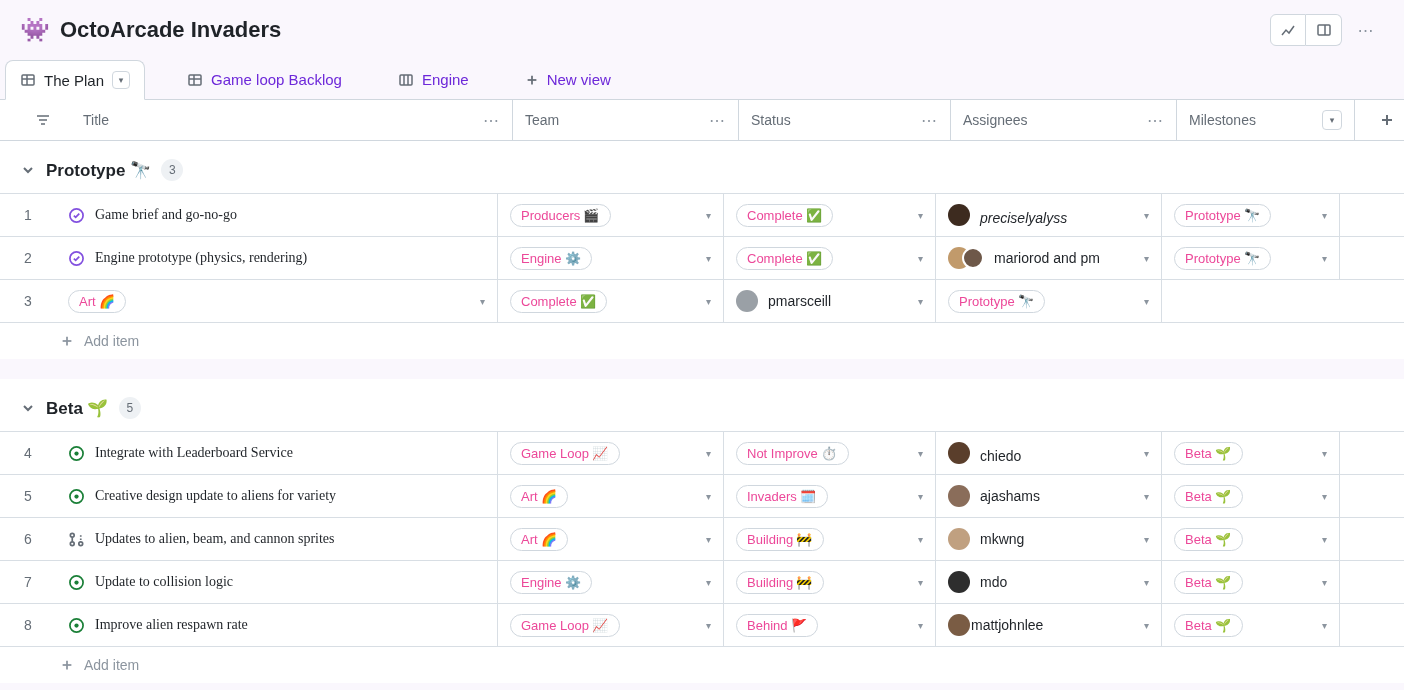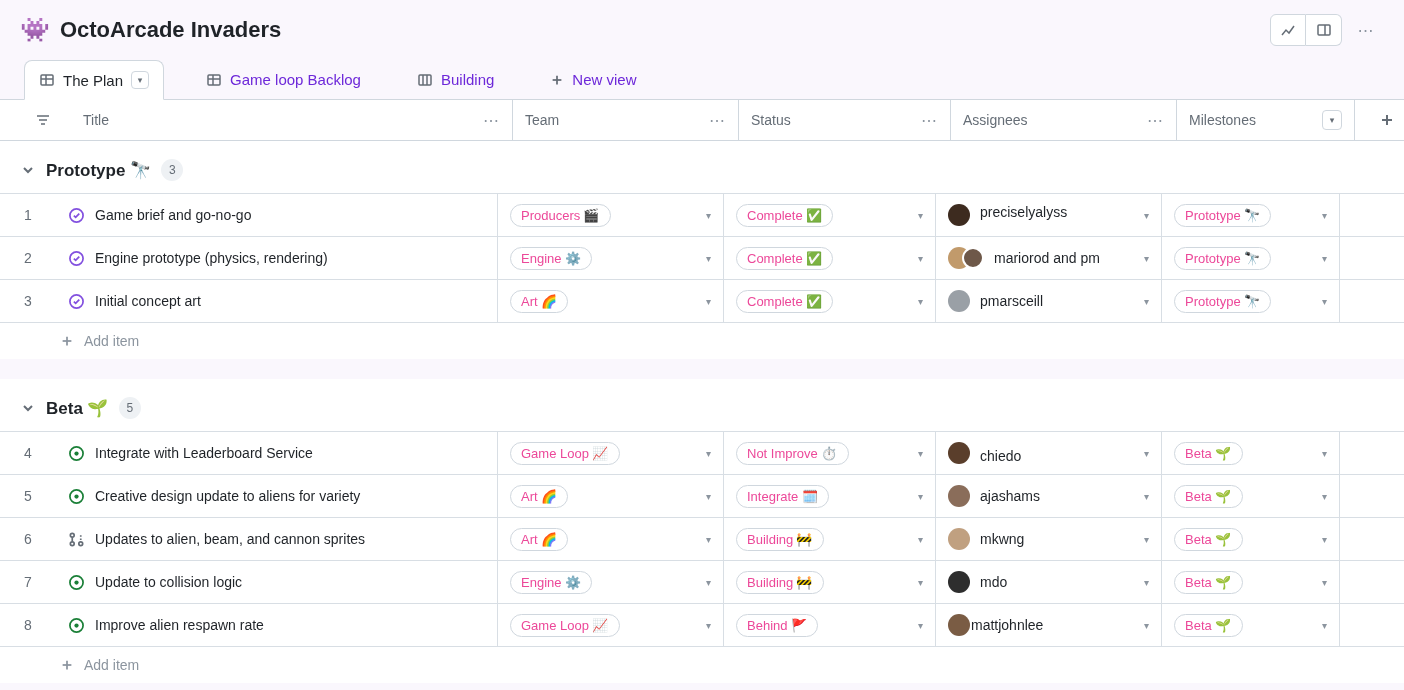--- a/index.html
+++ b/index.html
@@ -30,21 +30,21 @@
     background:#fff; display:flex; align-items:center; justify-content:center;
     color:#656d76;
   }
   .icon-group { display:flex; }
   .icon-group .icon-btn:first-child{border-top-right-radius:0;border-bottom-right-radius:0;}
   .icon-group .icon-btn:last-child{border-top-left-radius:0;border-bottom-left-radius:0;border-left:none;}
 
   
   .tabs {
     display:flex; align-items:center; gap:28px;
-    padding: 8px 20px 0 24px;
+    padding: 8px 20px 0 5px;
     border-bottom:1px solid #d0d7de;
     background:#faf7fd;
   }
   .tab {
     display:flex; align-items:center; gap:8px;
     padding:10px 14px; color:#6d28d9; font-size:15px;
     cursor:pointer;
   }
   .tab.active {
     background:#fff; border:1px solid #d0d7de; border-bottom:1px solid #fff;
@@ -101,21 +101,21 @@
     border-top:1px solid #d8dee4;
     background:#fff;
   }
   .row .cell{
     padding:8px 12px; border-right:1px solid #d8dee4;
     display:flex; align-items:center; gap:8px;
     min-height:42px;
   }
   .row .cell.num{justify-content:center;color:#656d76;border-right:none;}
   .row .cell:last-child{border-right:none;}
-  .row .title-cell{gap:10px;}
+  .row .title-cell{gap:10px;font-family:Liberation Serif, serif;}
   .status-icon{flex-shrink:0;}
 
   .pill {
     display:inline-flex;align-items:center;gap:4px;
     border:1px solid #d0d7de;border-radius:999px;
     padding:3px 10px;font-size:13px;color:#ec4899;background:#fff;
   }
   .dd-cell {display:flex;align-items:center;justify-content:space-between;width:100%;}
   .dd-caret{color:#8c959f;font-size:10px;}
 
@@ -182,21 +182,21 @@
         <line x1="7" y1="3" x2="7" y2="13"></line>
       </svg>
     <span>Game loop Backlog</span>
   </div>
   <div class="tab">
     <svg class="tab-icon" width="16" height="16" viewBox="0 0 16 16" fill="none" stroke="currentColor" stroke-width="1.5">
         <rect x="2" y="3" width="12" height="10" rx="1"></rect>
         <line x1="6" y1="3" x2="6" y2="13"></line>
         <line x1="10" y1="3" x2="10" y2="13"></line>
       </svg>
-    <span>Building</span>
+    <span>Engine</span>
   </div>
   <div class="tab">
     <svg class="tab-icon" width="14" height="14" viewBox="0 0 16 16" fill="none" stroke="currentColor" stroke-width="2">
         <line x1="8" y1="3" x2="8" y2="13"></line>
         <line x1="3" y1="8" x2="13" y2="8"></line>
       </svg>
     <span>New view</span>
   </div>
 </div>
 
@@ -262,21 +262,21 @@
         </div>
       </div>
       <div class="cell">
         <div class="dd-cell">
           <span class="pill">Complete ✅</span>
           <span class="dd-caret">▾</span>
         </div>
       </div>
       <div class="cell">
         <div class="dd-cell">
-          <span style="display:flex;align-items:flex-start;gap:10px;">
+          <span style="display:flex;align-items:flex-end;gap:10px;font-style:italic;">
             <span class="avatar" style="background:#3d2b1f"></span>
             <span>preciselyalyss</span>
           </span>
           <span class="dd-caret">▾</span>
         </div>
       </div>
       <div class="cell">
         <div class="dd-cell">
           <span class="pill">Prototype 🔭</span>
           <span class="dd-caret">▾</span>
@@ -320,27 +320,20 @@
       <div class="cell">
         <div class="dd-cell">
           <span class="pill">Prototype 🔭</span>
           <span class="dd-caret">▾</span>
         </div>
       </div>
       <div class="cell"></div>
     </div>
     <div class="row">
       <div class="cell num">3</div>
-      <div class="cell title-cell">
-        <svg class="status-icon" width="17" height="17" viewBox="0 0 16 16">
-          <circle cx="8" cy="8" r="6.2" fill="none" stroke="#8250df" stroke-width="1.6"></circle>
-          <path d="M5.5 8.2 L7.2 9.8 L10.6 6.2" fill="none" stroke="#8250df" stroke-width="1.6"></path>
-        </svg>
-        <span>Initial concept art</span>
-      </div>
       <div class="cell">
         <div class="dd-cell">
           <span class="pill">Art 🌈</span>
           <span class="dd-caret">▾</span>
         </div>
       </div>
       <div class="cell">
         <div class="dd-cell">
           <span class="pill">Complete ✅</span>
           <span class="dd-caret">▾</span>
@@ -426,21 +419,21 @@
         <span>Creative design update to aliens for variety</span>
       </div>
       <div class="cell">
         <div class="dd-cell">
           <span class="pill">Art 🌈</span>
           <span class="dd-caret">▾</span>
         </div>
       </div>
       <div class="cell">
         <div class="dd-cell">
-          <span class="pill">Integrate 🗓️</span>
+          <span class="pill">Invaders 🗓️</span>
           <span class="dd-caret">▾</span>
         </div>
       </div>
       <div class="cell">
         <div class="dd-cell">
           <span style="display:flex;align-items:center;gap:10px;">
             <span class="avatar" style="background:#8a6d5a"></span>
             <span>ajashams</span>
           </span>
           <span class="dd-caret">▾</span>

